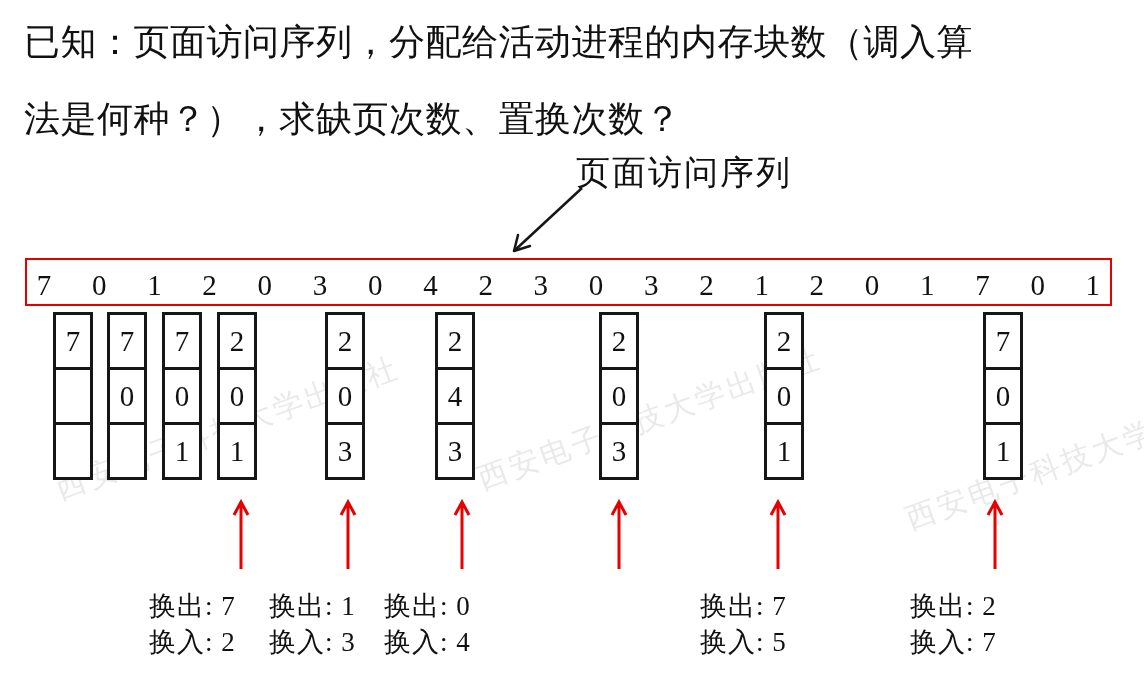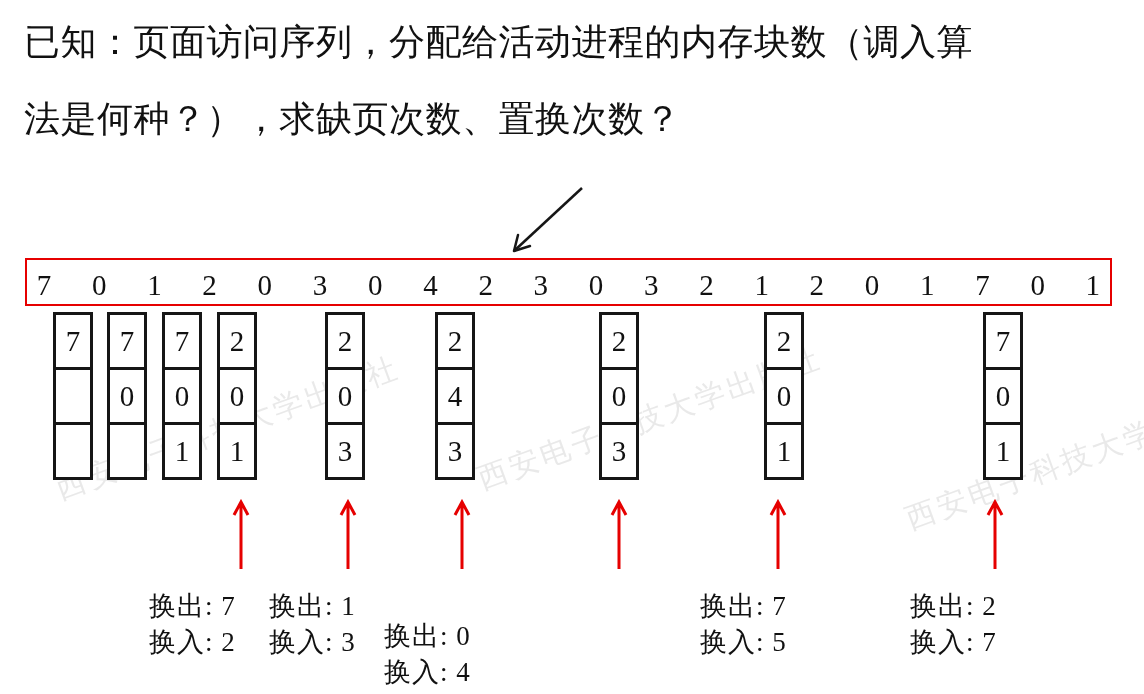--- a/index.html
+++ b/index.html
@@ -103,20 +103,21 @@
 
   <div class="wm" style="left:46px;  top:408px;">西安电子科技大学出版社</div>
   <div class="wm" style="left:468px; top:398px;">西安电子科技大学出版社</div>
   <div class="wm" style="left:896px; top:438px;">西安电子科技大学出版社</div>
 
   <div class="title">
     <div>已知：页面访问序列，分配给活动进程的内存块数（调入算</div>
     <div>法是何种？），求缺页次数、置换次数？</div>
   </div>
 
+  <div class="anno-label">页面访问序列</div>
   <svg class="anno-arrow" width="86" height="74" viewBox="0 0 86 74">
     <path d="M78 4 L10 67" stroke="#161616" stroke-width="2.5" fill="none"></path>
     <path d="M10 67 L14 51 M10 67 L26 62" stroke="#161616" stroke-width="2.5" fill="none" stroke-linecap="round"></path>
   </svg>
 
   <div class="seq-box">
     <span class="seq-num">7</span>
     <span class="seq-num">0</span>
     <span class="seq-num">1</span>
     <span class="seq-num">2</span>
@@ -204,21 +205,21 @@
   </svg>
 
   <div class="swap" style="left:149px;">
     <div>换出: 7</div>
     <div>换入: 2</div>
   </div>
   <div class="swap" style="left:269px;">
     <div>换出: 1</div>
     <div>换入: 3</div>
   </div>
-  <div class="swap" style="left:384px;margin-top:30px;">
+  <div class="swap" style="left:384px;">
     <div>换出: 0</div>
     <div>换入: 4</div>
   </div>
   <div class="swap" style="left:700px;">
     <div>换出: 7</div>
     <div>换入: 5</div>
   </div>
   <div class="swap" style="left:910px;">
     <div>换出: 2</div>
     <div>换入: 7</div>

